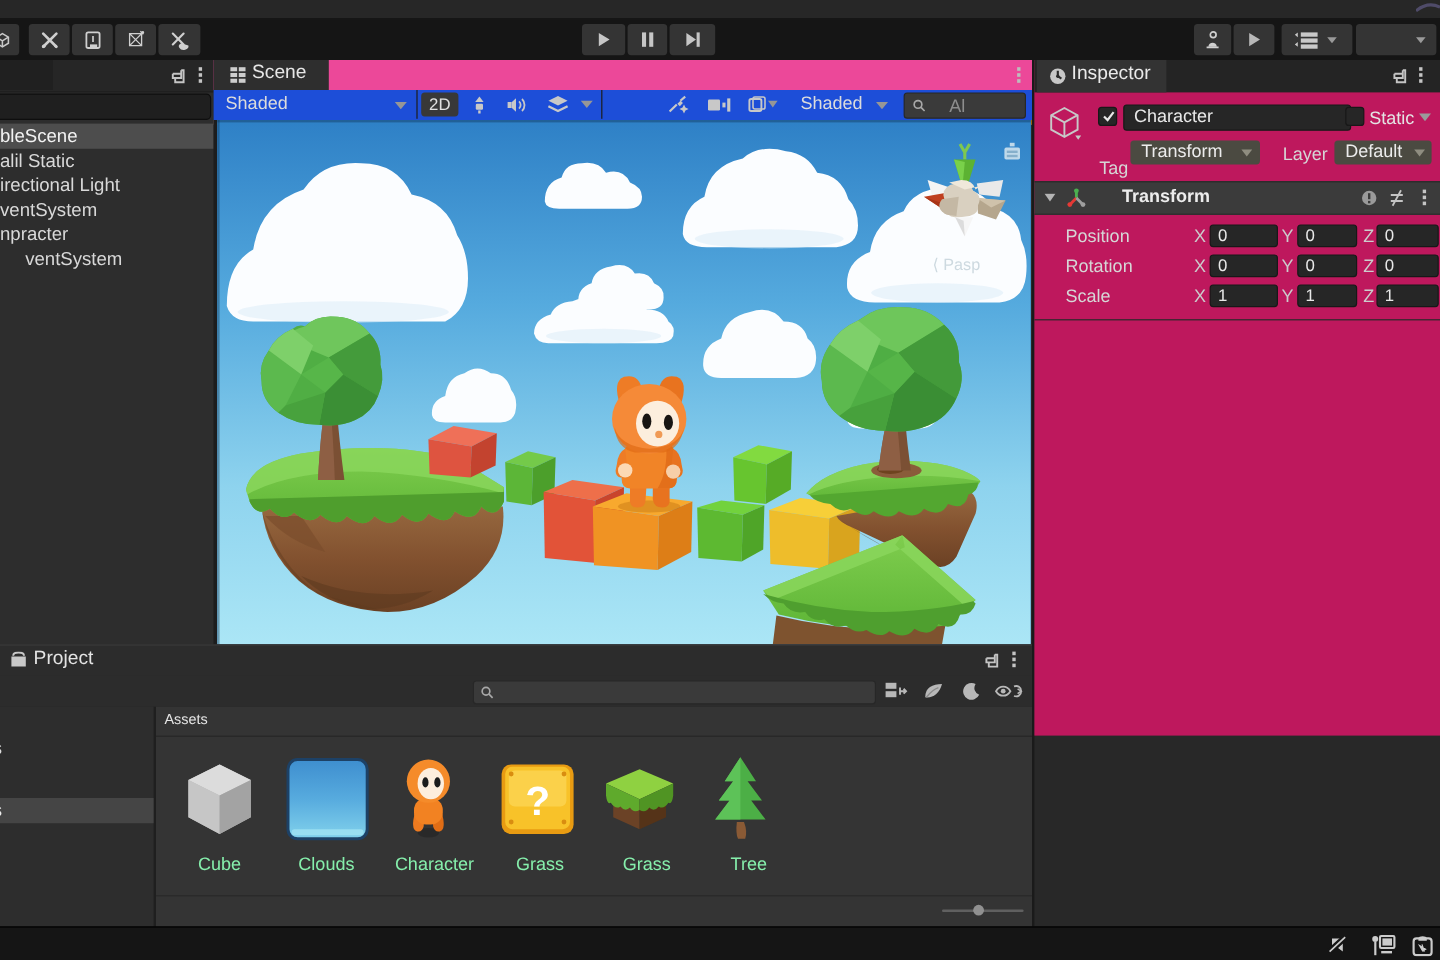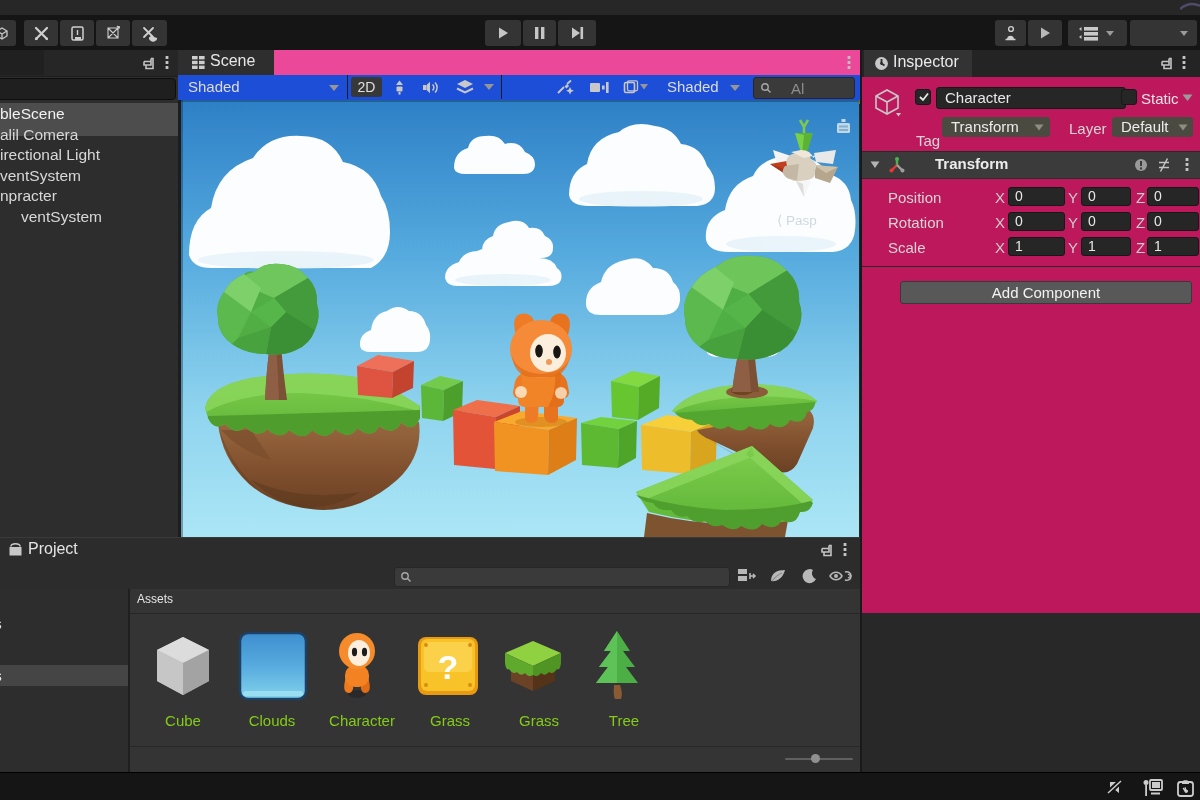--- a/index.html
+++ b/index.html
@@ -7,40 +7,40 @@
   .abs{position:absolute;}
   
   #topstrip{left:0;top:0;width:1200px;height:15px;background:#272727;border-bottom:1px solid #161616;}
   #toolbar{left:0;top:16px;width:1200px;height:34px;background:#151515;}
   .tbtn{position:absolute;top:4px;height:26px;background:#343434;border-radius:3px;
         display:flex;align-items:center;justify-content:center;color:#cfcfcf;}
   
   #hier{left:0;top:50px;width:178px;height:487px;background:#2d2d2d;}
   #hierhead{left:0;top:0;width:178px;height:26px;background:#262626;border-bottom:1px solid #1e1e1e;}
   #hiersearch{left:-8px;top:28px;width:182px;height:20px;background:#1f1f1f;border:1px solid #0e0e0e;border-radius:4px;}
-  .hrow{position:absolute;left:0;width:178px;height:33px;color:#d8d8d8;font-size:15.5px;line-height:21px;white-space:nowrap;}
+  .hrow{position:absolute;left:0;width:178px;height:21px;color:#d8d8d8;font-size:15.5px;line-height:21px;white-space:nowrap;}
   
   #scenetabs{left:178px;top:50px;width:682px;height:25px;background:#ec4899;}
   #scenetab{position:absolute;left:0;top:0;width:96px;height:25px;background:#2e2e2e;color:#e6e6e6;font-size:16px;}
   #scenebar{left:178px;top:75px;width:682px;height:25px;background:#1d4ed8;border-bottom:4px solid #a16207;}
   
   #viewport{left:181px;top:100px;width:678px;height:437px;background:#2e80c6;}
   
   #insp{left:862px;top:50px;width:338px;height:563px;background:#be185d;}
   #insptabbar{left:0;top:0;width:340px;height:27px;background:#242424;}
   #insptab{position:absolute;left:2px;top:0;width:108px;height:27px;background:#333333;}
   .ifield{position:absolute;background:#262626;border:1px solid #181818;border-radius:3px;color:#e8e8e8;}
   .idrop{position:absolute;background:#4b4a41;border-radius:3px;color:#ececec;font-size:15px;line-height:20px;}
   .ilab{position:absolute;color:#d6d6d6;font-size:15px;}
   .axlab{position:absolute;color:#cccccc;font-size:15px;}
   
   #proj{left:0;top:537px;width:860px;height:235px;background:#2c2c2c;border-top:1px solid #3a3a3a;}
   #projside{position:absolute;left:0;top:51px;width:128px;height:184px;background:#2d2d2d;border-right:2px solid #1f1f1f;}
   #projmain{position:absolute;left:130px;top:51px;width:730px;height:184px;background:#343434;}
-  .alabel{position:absolute;top:123px;width:90px;text-align:center;color:#84cc16;font-size:15px;}
+  .alabel{position:absolute;top:123px;width:90px;text-align:center;color:#86efac;font-size:15px;}
   
   #status{left:0;top:772px;width:1200px;height:28px;background:#151515;border-top:1px solid #000;}
 </style>
 </head>
 <body>
 <div class="abs" id="topstrip"></div>
 <div class="abs" id="toolbar">
 
   <div class="tbtn" style="left:-12px;width:28px;" id="tb0">
       <svg width="16" height="16" viewBox="0 0 16 16">
@@ -138,21 +138,21 @@
   </div>
   <div class="abs" id="hiersearch"></div>
   <svg class="abs" style="left:159px;top:56px;" width="10" height="16" viewBox="0 0 10 16">
       <g fill="#dadada">
         <rect x="3.8" y="1.5" width="2.6" height="2.8"></rect>
         <rect x="3.8" y="6.2" width="2.6" height="2.8"></rect>
         <rect x="3.8" y="10.9" width="2.6" height="2.8"></rect>
       </g>
     </svg>
   <div class="hrow" style="top:53px;background:#4d4d4d;color:#f2f2f2;">bleScene</div>
-  <div class="hrow" style="top:74px;">alil Comera</div>
+  <div class="hrow" style="top:74px;">alil Static</div>
   <div class="hrow" style="top:94px;">irectional Light</div>
   <div class="hrow" style="top:115px;">ventSystem</div>
   <div class="hrow" style="top:135px;">npracter</div>
   <div class="hrow" style="top:156px;padding-left:21px;">ventSystem</div>
 </div>
 
 <div class="abs" id="scenetabs">
   <div id="scenetab">
     <svg class="abs" style="left:13px;top:5px;" width="15" height="15" viewBox="0 0 15 15">
         <g fill="#cdcdcd">
@@ -510,21 +510,20 @@
   <span class="axlab" style="left:274px;top:164px;">Z</span>
     <div class="ifield" style="left:285px;top:162px;width:44px;height:17px;font-size:14px;line-height:17px;padding-left:6px;">0</div>
   <span class="ilab" style="left:26px;top:189px;">Scale</span>
   <span class="axlab" style="left:133px;top:189px;">X</span>
     <div class="ifield" style="left:146px;top:187px;width:49px;height:17px;font-size:14px;line-height:17px;padding-left:6px;">1</div>
   <span class="axlab" style="left:206px;top:189px;">Y</span>
     <div class="ifield" style="left:219px;top:187px;width:42px;height:17px;font-size:14px;line-height:17px;padding-left:6px;">1</div>
   <span class="axlab" style="left:274px;top:189px;">Z</span>
     <div class="ifield" style="left:285px;top:187px;width:44px;height:17px;font-size:14px;line-height:17px;padding-left:6px;">1</div>
   <div class="abs" style="left:0;top:216px;width:338px;height:1px;background:#2a2a2a;"></div>
-  <div class="abs" style="left:38px;top:231px;width:290px;height:21px;background:#585858;border:1px solid #393939;border-radius:3px;color:#f2f2f2;font-size:15px;text-align:center;line-height:21px;">Add Component</div>
 </div>
 
 <div class="abs" id="proj">
 
   <svg class="abs" style="left:8px;top:5px;" width="15" height="14" viewBox="0 0 15 14">
       <path d="M1.5 4 L1.5 12.5 L13.5 12.5 L13.5 4 Z" fill="#c8c8c8"></path>
       <path d="M3 3.5 C3 1.5 5 0.8 7.5 0.8 C10 0.8 12 1.5 12 3.5" fill="none" stroke="#c8c8c8" stroke-width="1.6"></path>
     </svg>
   <span class="abs" style="left:28px;top:2px;color:#e4e4e4;font-size:16px;">Project</span>
   <svg class="abs" style="left:819px;top:5px;" width="15" height="15" viewBox="0 0 15 15">

